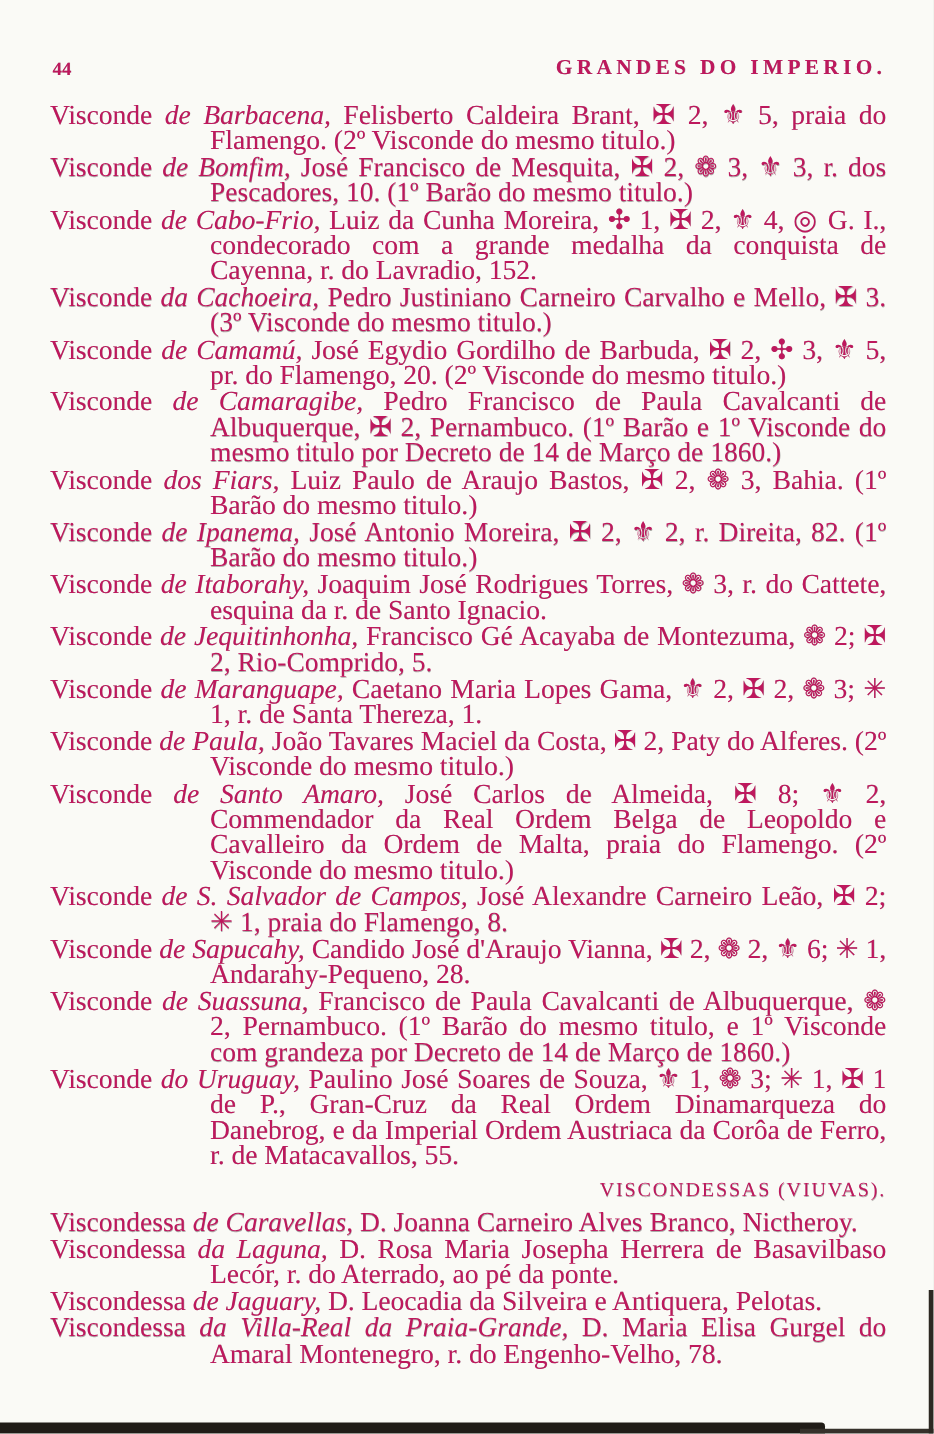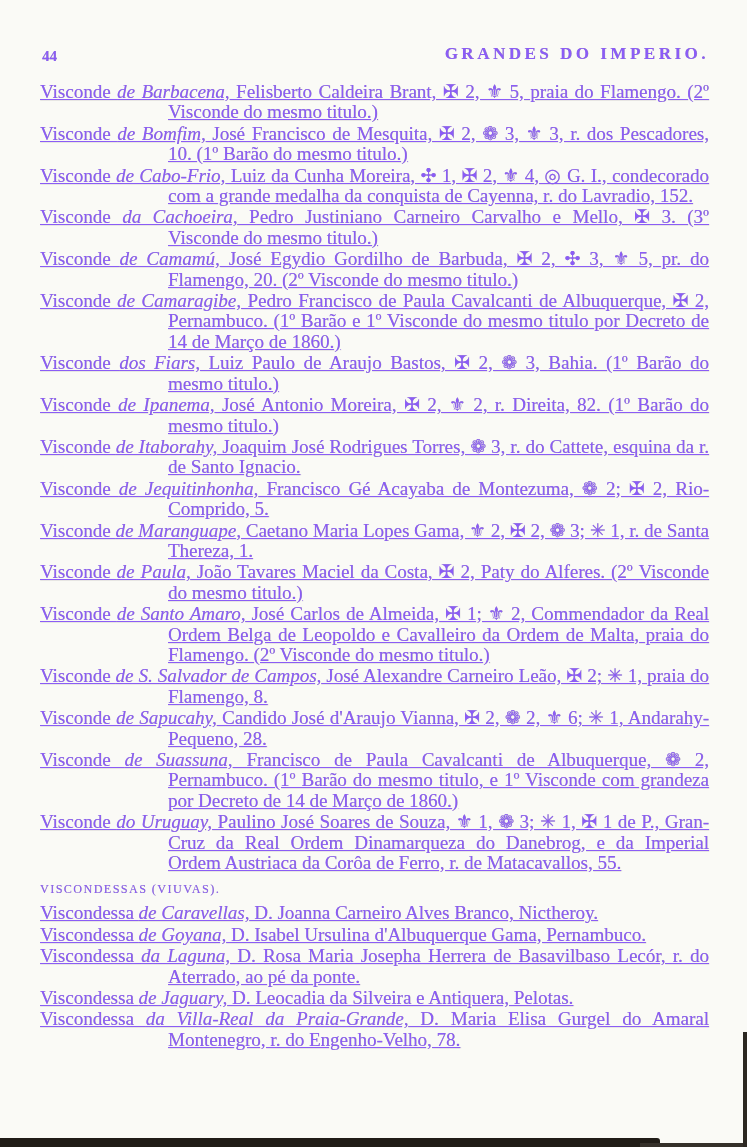--- a/index.html
+++ b/index.html
@@ -6,21 +6,21 @@
     margin: 0;
     padding: 0;
     background: #e8e6e0;
   }
   .page {
     position: relative;
     width: 747px;
     height: 1147px;
     box-sizing: border-box;
     background: #fafaf6;
-    color: #8b5cf6;
+    color: #be185d;
     font-family: "Liberation Serif", "DejaVu Serif", serif;
     padding: 44px 38px 0 40px;
     overflow: hidden;
     text-shadow: 0.25px 0.25px 0 rgba(30,27,23,0.35);
   }
   .page-header {
     position: relative;
     height: 26px;
     margin-bottom: 12px;
   }
@@ -37,34 +37,33 @@
     right: 0;
     top: 0;
     text-align: right;
     font-size: 17px;
     font-weight: 700;
     letter-spacing: 3.5px;
   }
   .entry-list { }
   .entry {
     margin: 0 0 1px 0;
-    font-size: 19px;
+    font-size: 22px;
     line-height: 20.4px;
     text-align: justify;
     padding-left: 128px;
     text-indent: -128px;
-    text-decoration: underline;
   }
   .entry .title-name {
     font-style: italic;
   }
   .section-heading {
     margin: 9px 0 6px 0;
-    text-align: left;
-    font-size: 12px;
+    text-align: right;
+    font-size: 16px;
     font-weight: 400;
     letter-spacing: 1.5px;
   }
   .scan-bottom {
     position: absolute;
     left: 0;
     bottom: 0;
     width: 660px;
     height: 9px;
     background: #201c17;
@@ -103,32 +102,31 @@
       <p class="entry"><span class="prefix">Visconde </span><span class="title-name">de Cabo-Frio,</span><span class="body"> Luiz da Cunha Moreira, ✣ 1, ✠ 2, ⚜ 4, ◎ G. I., condecorado com a grande medalha da conquista de Cayenna, r. do Lavradio, 152.</span></p>
       <p class="entry"><span class="prefix">Visconde </span><span class="title-name">da Cachoeira,</span><span class="body"> Pedro Justiniano Carneiro Carvalho e Mello, ✠ 3. (3º Visconde do mesmo titulo.)</span></p>
       <p class="entry"><span class="prefix">Visconde </span><span class="title-name">de Camamú,</span><span class="body"> José Egydio Gordilho de Barbuda, ✠ 2, ✣ 3, ⚜ 5, pr. do Flamengo, 20. (2º Visconde do mesmo titulo.)</span></p>
       <p class="entry"><span class="prefix">Visconde </span><span class="title-name">de Camaragibe,</span><span class="body"> Pedro Francisco de Paula Cavalcanti de Albuquerque, ✠ 2, Pernambuco. (1º Barão e 1º Visconde do mesmo titulo por Decreto de 14 de Março de 1860.)</span></p>
       <p class="entry"><span class="prefix">Visconde </span><span class="title-name">dos Fiars,</span><span class="body"> Luiz Paulo de Araujo Bastos, ✠ 2, ❁ 3, Bahia. (1º Barão do mesmo titulo.)</span></p>
       <p class="entry"><span class="prefix">Visconde </span><span class="title-name">de Ipanema,</span><span class="body"> José Antonio Moreira, ✠ 2, ⚜ 2, r. Direita, 82. (1º Barão do mesmo titulo.)</span></p>
       <p class="entry"><span class="prefix">Visconde </span><span class="title-name">de Itaborahy,</span><span class="body"> Joaquim José Rodrigues Torres, ❁ 3, r. do Cattete, esquina da r. de Santo Ignacio.</span></p>
       <p class="entry"><span class="prefix">Visconde </span><span class="title-name">de Jequitinhonha,</span><span class="body"> Francisco Gé Acayaba de Montezuma, ❁ 2; ✠ 2, Rio-Comprido, 5.</span></p>
       <p class="entry"><span class="prefix">Visconde </span><span class="title-name">de Maranguape,</span><span class="body"> Caetano Maria Lopes Gama, ⚜ 2, ✠ 2, ❁ 3; ✳ 1, r. de Santa Thereza, 1.</span></p>
       <p class="entry"><span class="prefix">Visconde </span><span class="title-name">de Paula,</span><span class="body"> João Tavares Maciel da Costa, ✠ 2, Paty do Alferes. (2º Visconde do mesmo titulo.)</span></p>
-      <p class="entry"><span class="prefix">Visconde </span><span class="title-name">de Santo Amaro,</span><span class="body"> José Carlos de Almeida, ✠ 1; ⚜ 2, Commendador da Real Ordem Belga de Leopoldo e Cavalleiro da Ordem de Malta, praia do Flamengo. (2º Visconde do mesmo titulo.)</span></p>
+      <p class="entry"><span class="prefix">Visconde </span><span class="title-name">de Santo Amaro,</span><span class="body"> José Carlos de Almeida, ✠ 8; ⚜ 2, Commendador da Real Ordem Belga de Leopoldo e Cavalleiro da Ordem de Malta, praia do Flamengo. (2º Visconde do mesmo titulo.)</span></p>
       <p class="entry"><span class="prefix">Visconde </span><span class="title-name">de S. Salvador de Campos,</span><span class="body"> José Alexandre Carneiro Leão, ✠ 2; ✳ 1, praia do Flamengo, 8.</span></p>
       <p class="entry"><span class="prefix">Visconde </span><span class="title-name">de Sapucahy,</span><span class="body"> Candido José d'Araujo Vianna, ✠ 2, ❁ 2, ⚜ 6; ✳ 1, Andarahy-Pequeno, 28.</span></p>
       <p class="entry"><span class="prefix">Visconde </span><span class="title-name">de Suassuna,</span><span class="body"> Francisco de Paula Cavalcanti de Albuquerque, ❁ 2, Pernambuco. (1º Barão do mesmo titulo, e 1º Visconde com grandeza por Decreto de 14 de Março de 1860.)</span></p>
       <p class="entry"><span class="prefix">Visconde </span><span class="title-name">do Uruguay,</span><span class="body"> Paulino José Soares de Souza, ⚜ 1, ❁ 3; ✳ 1, ✠ 1 de P., Gran-Cruz da Real Ordem Dinamarqueza do Danebrog, e da Imperial Ordem Austriaca da Corôa de Ferro, r. de Matacavallos, 55.</span></p>
     </div>
 
   <h2 class="section-heading">VISCONDESSAS (VIUVAS).</h2>
 
   <div class="entry-list">
       <p class="entry"><span class="prefix">Viscondessa </span><span class="title-name">de Caravellas,</span><span class="body"> D. Joanna Carneiro Alves Branco, Nictheroy.</span></p>
-      <p class="entry"><span class="prefix">Viscondessa </span><span class="title-name">de Goyana,</span><span class="body"> D. Isabel Ursulina d'Albuquerque Gama, Pernambuco.</span></p>
       <p class="entry"><span class="prefix">Viscondessa </span><span class="title-name">da Laguna,</span><span class="body"> D. Rosa Maria Josepha Herrera de Basavilbaso Lecór, r. do Aterrado, ao pé da ponte.</span></p>
       <p class="entry"><span class="prefix">Viscondessa </span><span class="title-name">de Jaguary,</span><span class="body"> D. Leocadia da Silveira e Antiquera, Pelotas.</span></p>
       <p class="entry"><span class="prefix">Viscondessa </span><span class="title-name">da Villa-Real da Praia-Grande,</span><span class="body"> D. Maria Elisa Gurgel do Amaral Montenegro, r. do Engenho-Velho, 78.</span></p>
     </div>
 
   <div class="scan-bottom"></div>
   <div class="scan-bottom-thin"></div>
   <div class="scan-right"></div>
 
 </div>

